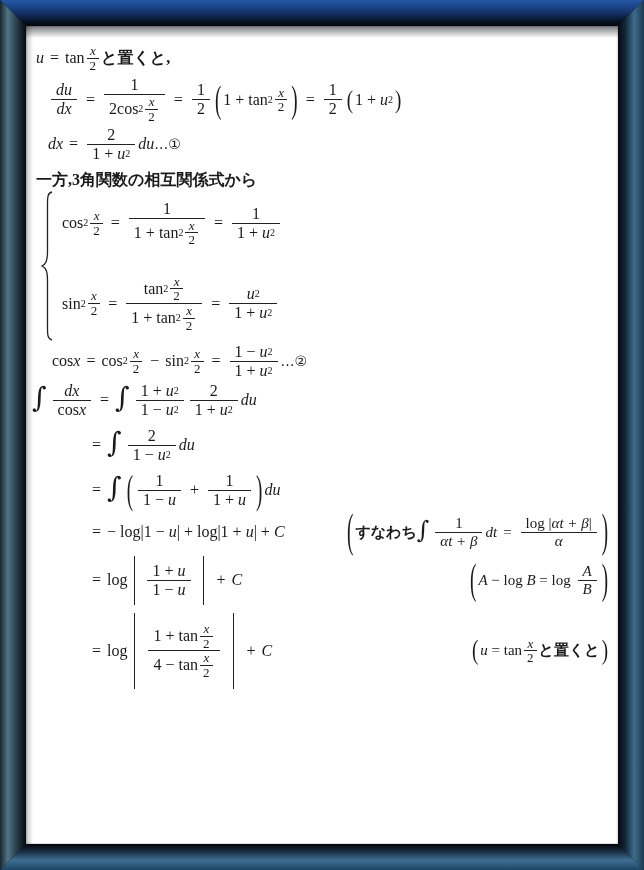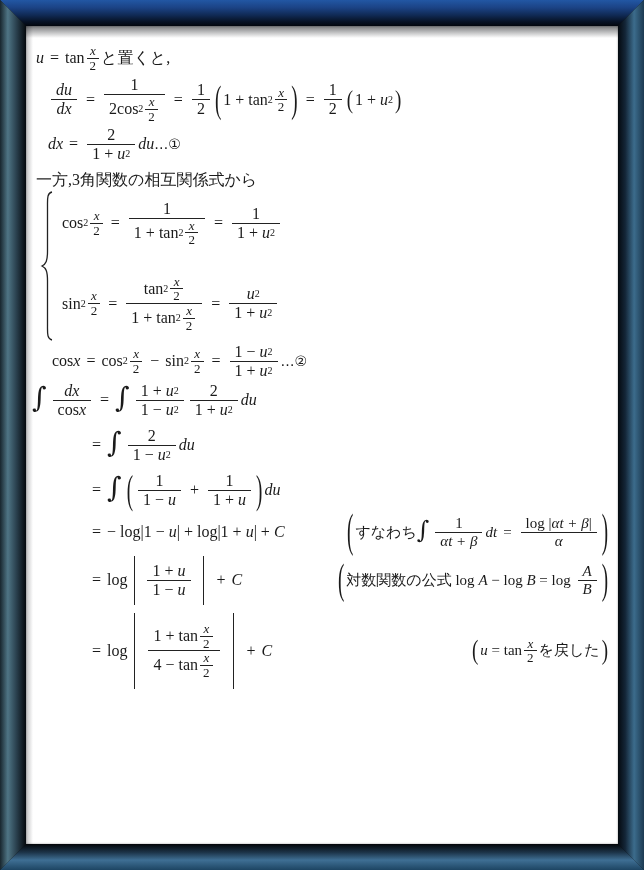--- a/index.html
+++ b/index.html
@@ -27,21 +27,21 @@
     position:absolute;left:26px;top:26px;right:26px;bottom:26px;
     background:#ffffff;box-shadow:inset 0 0 2px rgba(0,0,0,.45);
     padding:18px 8px 0 10px;box-sizing:border-box;font-size:16px;
   }
   .content::before{content:"";position:absolute;left:0;top:0;right:0;height:12px;
     background:linear-gradient(to bottom,rgba(10,12,16,.55),rgba(10,12,16,0));pointer-events:none;}
   .content::after{content:"";position:absolute;left:0;top:0;bottom:0;width:7px;
     background:linear-gradient(to right,rgba(10,12,16,.25),rgba(10,12,16,0));pointer-events:none;}
   
   .ln{display:flex;align-items:center;white-space:pre;}
-  .jp{line-height:1.15;}
+  .jp{line-height:1.15;font-weight:bold;}
   .m{font-style:italic;}
   sup{font-size:10px;line-height:0;}
   .f{display:inline-flex;flex-direction:column;align-items:stretch;vertical-align:middle;margin:0 3px;text-align:center;}
   .f>.n,.f>.d{display:flex;align-items:center;justify-content:center;padding:0 5px;}
   .f>.d{border-top:1px solid #222;}
   .sf{display:inline-flex;flex-direction:column;align-items:stretch;vertical-align:middle;
       font-size:13px;margin:0 2px;text-align:center;line-height:1.05;}
   .sf>.n,.sf>.d{display:flex;align-items:center;justify-content:center;padding:0 3px;}
   .sf>.d{border-top:1px solid #222;}
   .intg{font-family:"DejaVu Serif",serif;font-style:italic;font-size:28px;line-height:1;margin:0 3px 4px 0;}
@@ -326,21 +326,21 @@
             <span>1 + </span><i class="m">u</i>
           </span>
           <span class="d">
             <span>1 − </span><i class="m">u</i>
           </span>
         </span>
       </span>
       <span class="eq">+</span><i class="m">C</i>
       <span class="ann">
         <span class="bp" style="--sy:2.2">(</span>
-        <span class="jp">対数関数の公式 log </span><i class="m">A</i><span> − log </span><i class="m">B</i><span> = log </span>
+        <i class="m">A</i><span> − log </span><i class="m">B</i><span> = log </span>
         <span class="f">
           <i class="n m">A</i>
           <i class="d m">B</i>
         </span>
         <span class="bp" style="--sy:2.2">)</span>
       </span>
     </div>
 
     <div class="ln cont mt8">
       <span class="eq" style="margin-left:0">=</span>
@@ -365,19 +365,19 @@
       </span>
       <span class="eq">+</span><i class="m">C</i>
       <span class="ann">
         <span class="bp" style="--sy:1.4">(</span>
         <i class="m">u</i>
         <span> = tan</span>
         <span class="sf">
           <i class="n m">x</i>
           <span class="d">2</span>
         </span>
-        <span class="jp">を戻した</span>
+        <span class="jp">と置くと</span>
         <span class="bp" style="--sy:1.4">)</span>
       </span>
     </div>
 
   </div>
 </div>
 
 </body></html>

